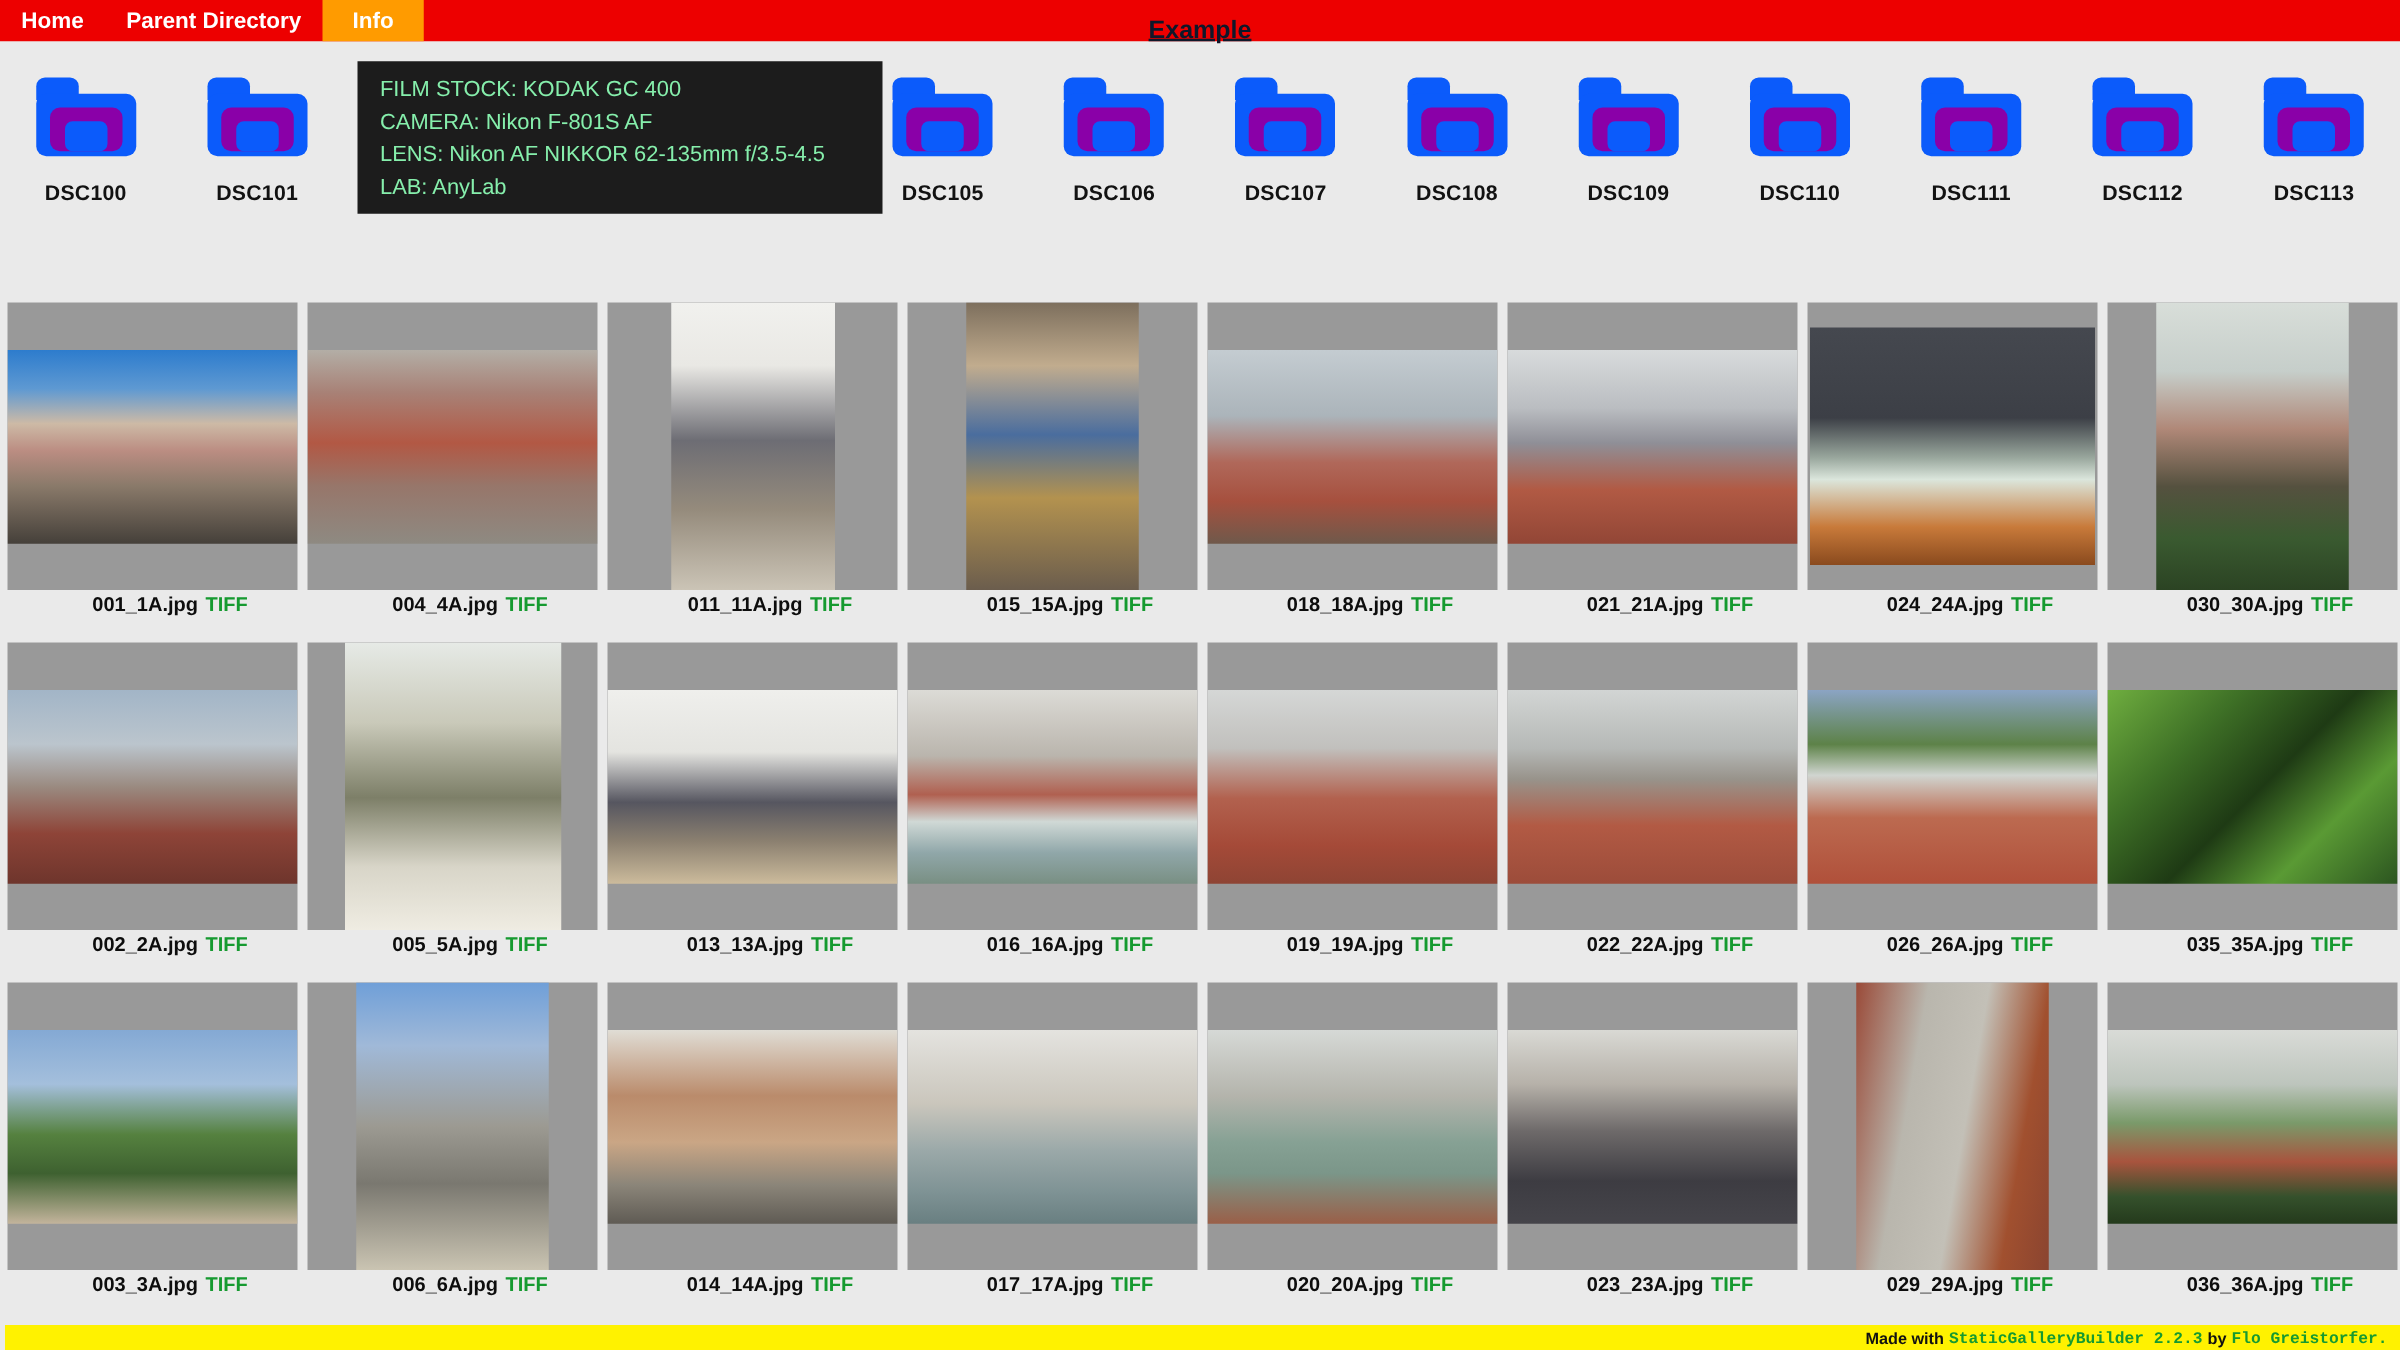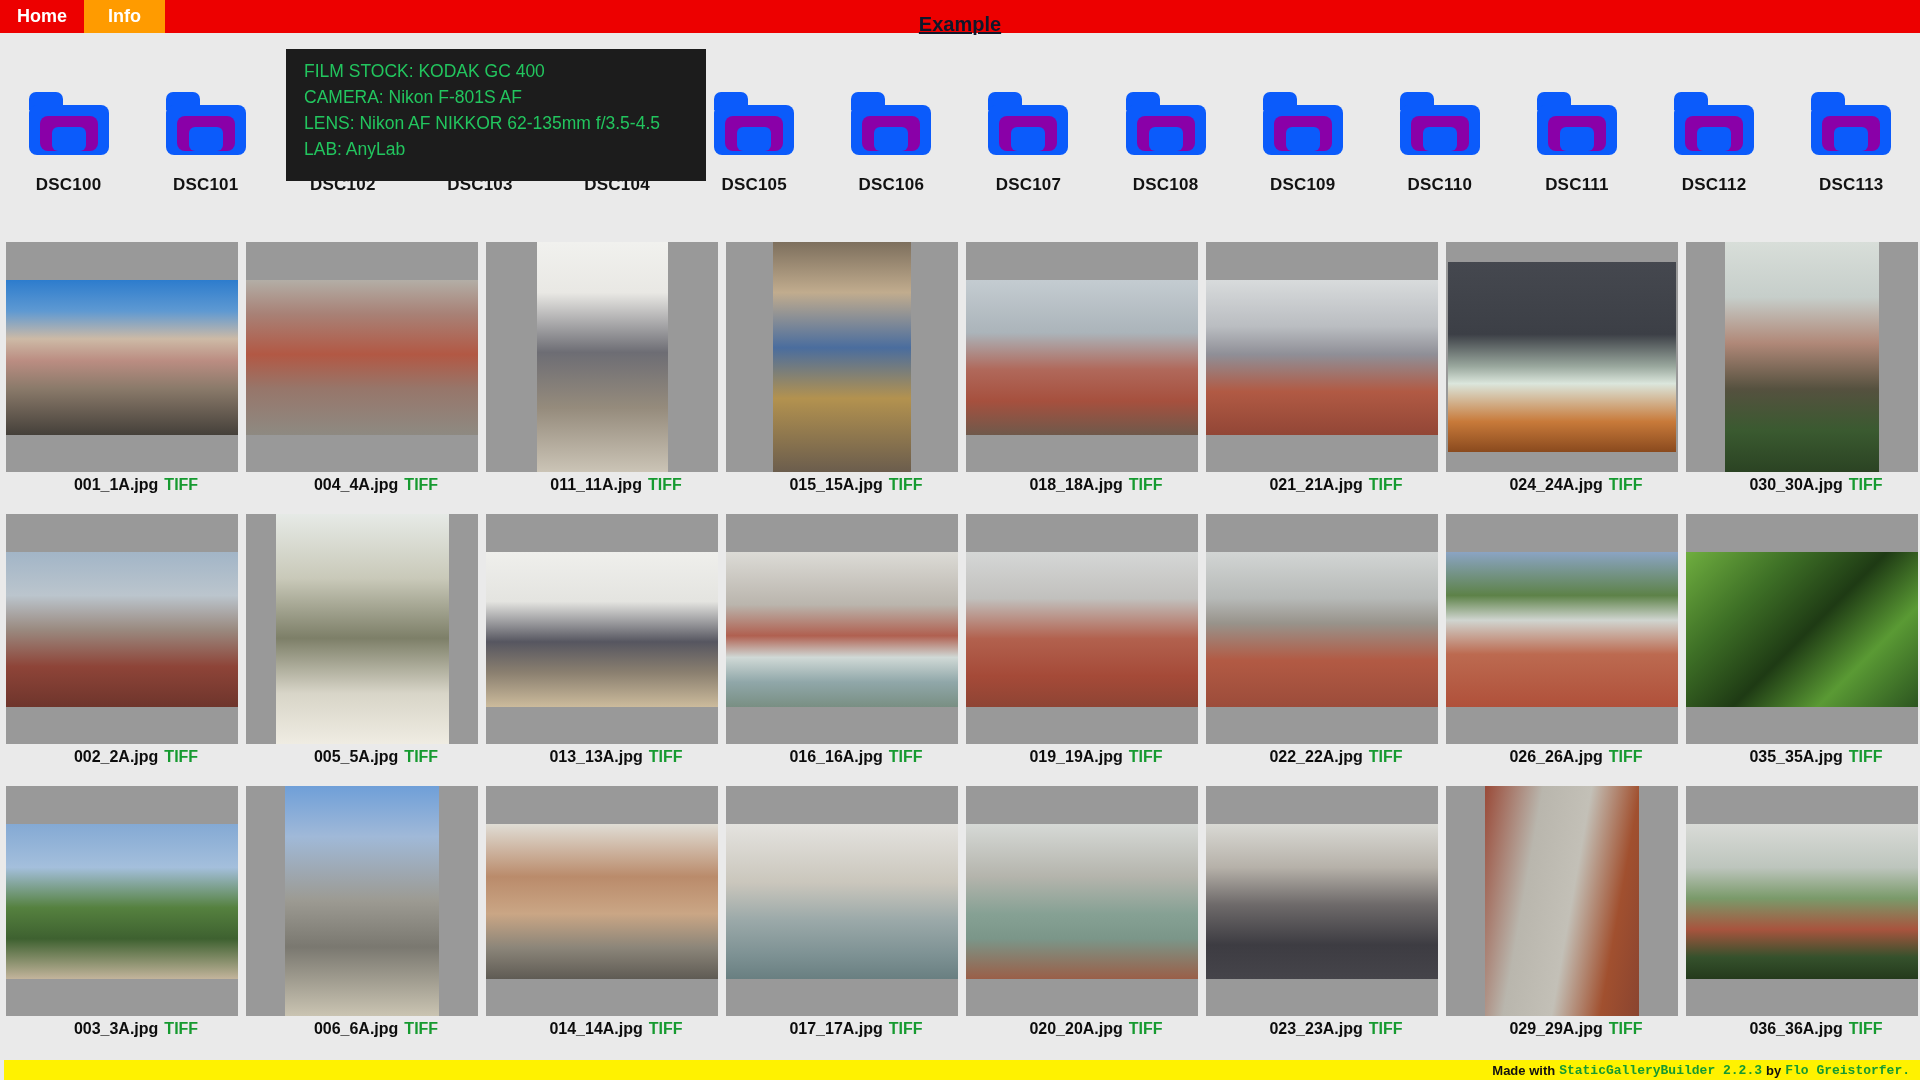--- a/index.html
+++ b/index.html
@@ -21,27 +21,27 @@
   }
   nav.topnav .nav-link.active { background: var(--accent-orange, #ff9b00); padding:0 24px; }
   nav.topnav .nav-title {
     position:absolute; left:50%; top:0; height:49px; transform:translateX(-50%);
     display:flex; align-items:center; color:#0f172a; font-weight:bold; font-size:20px;text-decoration:underline;
   }
 
   
   .tooltip {
     position:absolute; left:286px; top:49px; width:420px;
-    background: var(--tooltip-bg, #1c1c1c); color:#22c55e;
-    padding:9px 18px 19px 18px; z-index:10;
+    background: var(--tooltip-bg, #1c1c1c); color:#86efac;
+    padding:9px 18px 9px 18px; z-index:10;
   }
   .tooltip .tline { font-size:17.5px; line-height:26px; white-space:nowrap; }
 
   
-  .folders { display:flex; padding-top:59px; height:158px; }
+  .folders { display:flex; padding-top:29px; height:158px; }
   .folder-item { width:137.14px; cursor:pointer; }
   .folder { position:relative; width:80px; height:50px; margin:13px auto 0 auto; }
   .folder .tab {
     position:absolute; top:-13px; left:0; width:34px; height:18px;
     background: var(--folder-blue, #0b5bfb); border-radius:7px 7px 0 0;
   }
   .folder .fbody { position:absolute; inset:0; background: var(--folder-blue, #0b5bfb); border-radius:8px; }
   .folder .inset { position:absolute; left:11px; right:11px; top:11px; bottom:4px;
     background: var(--folder-purple, #8a00a8); border-radius:8px; }
   .folder .inner { position:absolute; left:23px; right:23px; top:22px; bottom:4px;
@@ -74,20 +74,21 @@
     display:flex; align-items:center; justify-content:flex-end; gap:4px;
     padding-right:10px; font-weight:bold; font-size:13px; color:#111111;
   }
   footer.credits .green { color: var(--badge-green, #169a30); text-decoration:none; cursor:pointer;font-family:Liberation Mono, monospace; }
 </style>
 </head>
 <body>
 
 <nav class="topnav">
   <a class="nav-link">Home</a>
+  <a class="nav-link">Parent Directory</a>
   <a class="nav-link active">Info</a>
   <div class="nav-title">Example</div>
 </nav>
 
 <div class="tooltip">
   <div class="tline">FILM STOCK: KODAK GC 400</div>
   <div class="tline">CAMERA: Nikon F-801S AF</div>
   <div class="tline">LENS: Nikon AF NIKKOR 62-135mm f/3.5-4.5</div>
   <div class="tline">LAB: AnyLab</div>
 </div>

